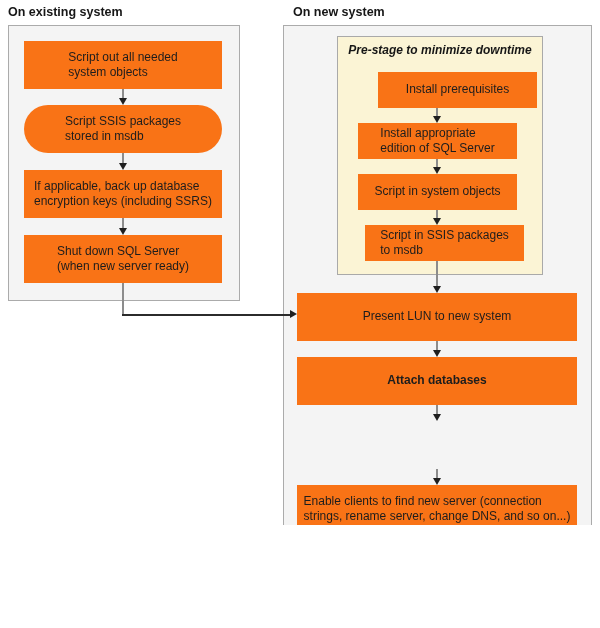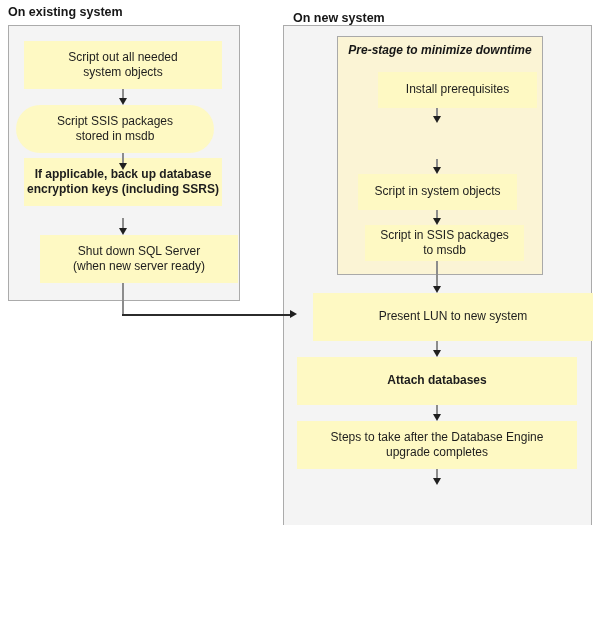--- a/index.html
+++ b/index.html
@@ -24,25 +24,24 @@
     white-space: nowrap;
   }
   .panel {
     position: absolute;
     background: #f4f4f4;
     border: 1px solid #ababab;
     box-sizing: border-box;
   }
   .bluebox {
     position: absolute;
-    background: #fef9c3;
+    background: #f97316;
     display: flex;
     align-items: center;
     justify-content: center;
-    text-align: center;
     white-space: pre-line;
     font-size: 12px;
     line-height: 15.5px;
     color: #1d1d1d;
     box-sizing: border-box;
     z-index: 1;
   }
   .prestage {
     position: absolute;
     background: #fbf4d5;
@@ -110,61 +109,63 @@
 <div id="canvas">
 
   <div class="panel-title" style="left:8px; top:5px;">On existing system</div>
 
   <div class="panel" style="left:8px; top:25px; width:232px; height:276px;"></div>
 
   <div class="bluebox" style="left:24px; top:41px; width:198px; height:48px;">Script out all needed
 system objects</div>
   <div class="arrow-line" style="left:122px; top:89px; height:9px;"></div>
 
-  <div class="bluebox" style="left:16px; top:105px; width:198px; height:48px;border-radius:24px;">Script SSIS packages
+  <div class="bluebox" style="left:24px; top:105px; width:198px; height:48px;border-radius:24px;">Script SSIS packages
 stored in msdb</div>
   <div class="arrow-line" style="left:122px; top:153px; height:10px;"></div>
 
-  <div class="bluebox" style="left:24px; top:158px; width:198px; height:48px;font-weight:bold;">If applicable, back up database
+  <div class="bluebox" style="left:24px; top:170px; width:198px; height:48px;">If applicable, back up database
 encryption keys (including SSRS)</div>
   <div class="arrow-line" style="left:122px; top:218px; height:10px;"></div>
 
-  <div class="bluebox" style="left:40px; top:235px; width:198px; height:48px;">Shut down SQL Server
+  <div class="bluebox" style="left:24px; top:235px; width:198px; height:48px;">Shut down SQL Server
 (when new server ready)</div>
 
   <div class="conn-v"></div>
   <div class="conn-h"></div>
   <div class="conn-head"></div>
 
-  <div class="panel-title" style="left:293px; top:11px;">On new system</div>
+  <div class="panel-title" style="left:293px; top:5px;">On new system</div>
 
   <div class="panel" style="left:283px; top:25px; width:309px; height:588px;"></div>
 
   <div class="prestage" style="left:337px; top:36px; width:206px; height:239px;"></div>
   <div class="prestage-title" style="left:337px; top:43px; width:206px;">Pre-stage to minimize downtime</div>
 
   <div class="bluebox" style="left:378px; top:72px; width:159px; height:36px;">Install prerequisites</div>
   <div class="arrow-line" style="left:436px; top:108px; height:8px;"></div>
 
+  <div class="bluebox" style="left:358px; top:123px; width:159px; height:36px;">Install appropriate
+edition of SQL Server</div>
   <div class="arrow-line" style="left:436px; top:159px; height:8px;"></div>
 
   <div class="bluebox" style="left:358px; top:174px; width:159px; height:36px;">Script in system objects</div>
   <div class="arrow-line" style="left:436px; top:210px; height:8px;"></div>
 
   <div class="bluebox" style="left:358px; top:225px; width:159px; height:36px;margin-left:7px;">Script in SSIS packages
 to msdb</div>
 
   <div class="arrow-line" style="left:436px; top:261px; height:25px;"></div>
 
-  <div class="bluebox" style="left:297px; top:293px; width:280px; height:48px;margin-left:16px;">Present LUN to new system</div>
+  <div class="bluebox" style="left:297px; top:293px; width:280px; height:48px;">Present LUN to new system</div>
   <div class="arrow-line" style="left:436px; top:341px; height:9px;"></div>
 
   <div class="bluebox" style="left:297px; top:357px; width:280px; height:48px;font-weight:bold;">Attach databases</div>
   <div class="arrow-line" style="left:436px; top:405px; height:9px;"></div>
 
-  <div class="bluebox" style="left:297px; top:421px; width:280px; height:48px;">Steps to take after the Database Engine
-upgrade completes</div>
   <div class="arrow-line" style="left:436px; top:469px; height:9px;"></div>
 
+  <div class="bluebox" style="left:297px; top:485px; width:280px; height:48px;">Enable clients to find new server (connection
+strings, rename server, change DNS, and so on...)</div>
   <div class="arrow-line" style="left:436px; top:533px; height:9px;"></div>
 
 
 </div>
 
 </body></html>

